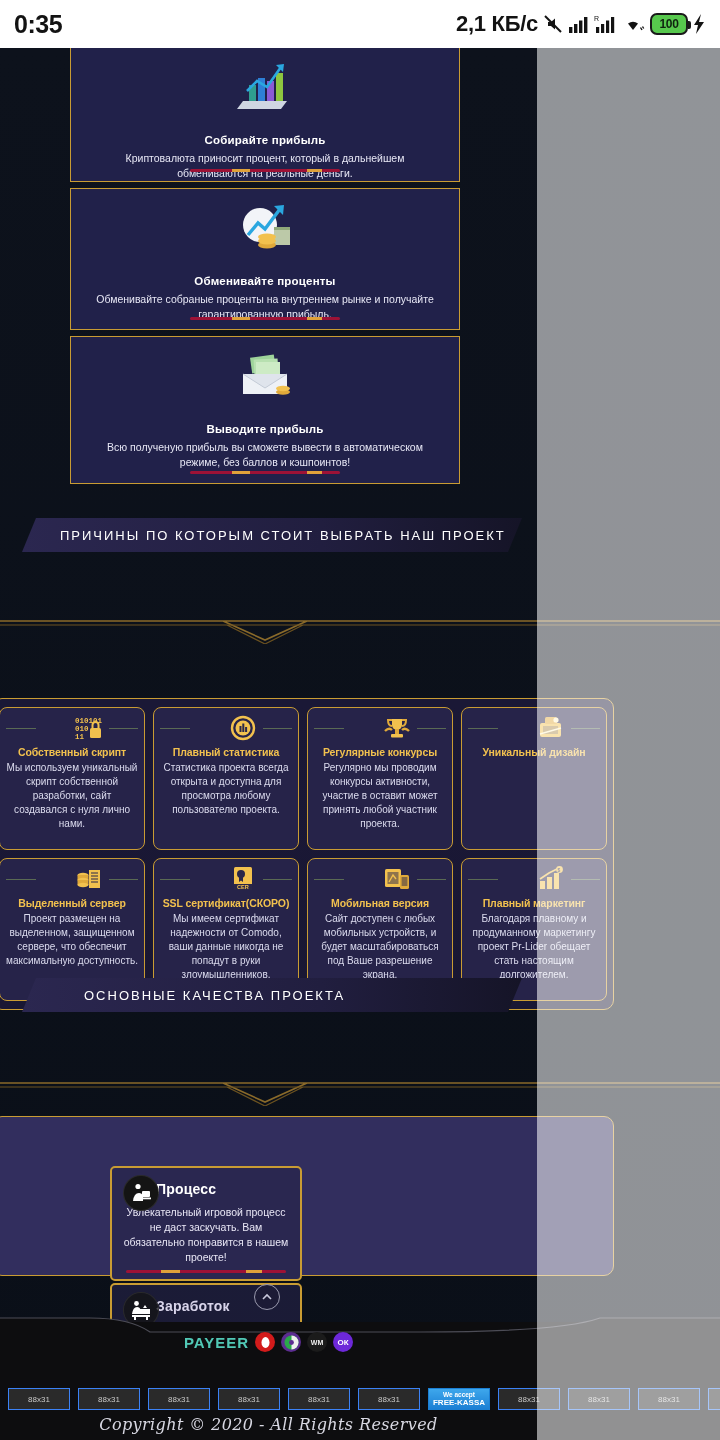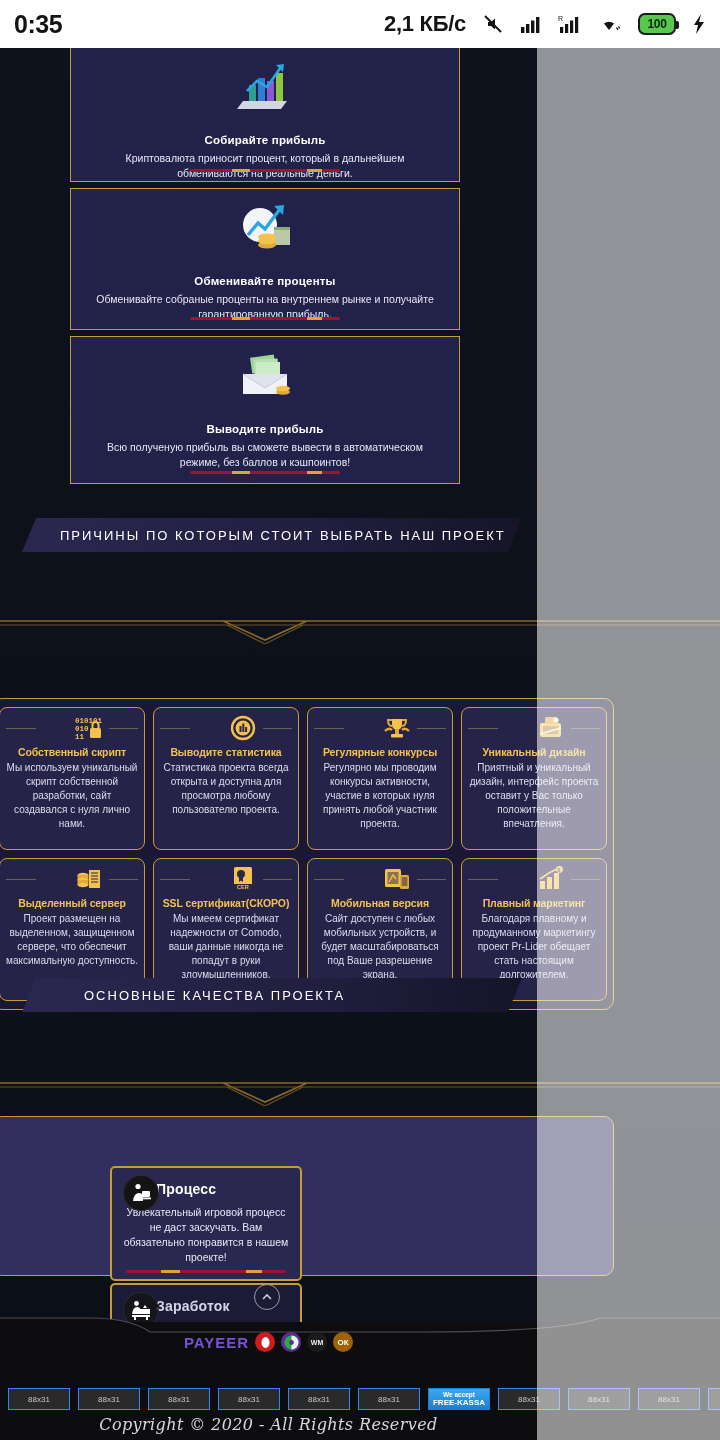--- a/index.html
+++ b/index.html
@@ -11,21 +11,21 @@
   }
   .screen { position:relative; width:720px; height:1440px; background:#fff; overflow:hidden; }
 
   
   .statusbar {
     position:absolute; top:0; left:0; width:720px; height:48px;
     background:#ffffff; display:flex; align-items:center;
     padding:0 14px; z-index:90;
   }
   .sb-time { font-size:25px; font-weight:bold; color:#131313; letter-spacing:-0.5px; }
-  .sb-right { margin-left:auto; display:flex; align-items:center; gap:16px; }
+  .sb-right { margin-left:auto; display:flex; align-items:center; gap:4px; }
   .sb-speed { font-size:22px; font-weight:bold; color:#131313; letter-spacing:-0.3px; }
   .sb-ico { display:block; }
   .sb-batt {
     display:flex; align-items:center; justify-content:center;
     width:38px; height:22px; border:2.5px solid #1a1a1a; border-radius:7px;
     background:#57c84d; position:relative;
   }
   .sb-batt span { font-size:12px; font-weight:bold; color:#102310; letter-spacing:-0.4px; }
   .sb-batt::after {
     content:""; position:absolute; right:-5px; top:6px; width:3px; height:8px;
@@ -150,21 +150,21 @@
   .footer {
     position:absolute; left:0; bottom:0; width:720px; height:118px;
     background:#0d0d0f;
   }
   .footer-wave { position:absolute; left:0; top:-18px; width:720px; height:40px; }
   .paybar {
     position:absolute; left:0; top:2px; width:537px; height:36px;
     display:flex; align-items:center; justify-content:center; gap:6px;
   }
   .payeer-text {
-    color:#8b5cf6; font-size:15px; font-weight:bold; letter-spacing:1px; opacity:.85;
+    color:#5eead4; font-size:15px; font-weight:bold; letter-spacing:1px; opacity:.85;
   }
   .pay-ico { width:20px; height:20px; border-radius:50%; display:flex; align-items:center; justify-content:center; font-size:7px; font-weight:bold; }
   .banners {
     position:absolute; left:0; bottom:30px; width:720px;
     display:flex; align-items:center; gap:8px; padding:0 8px;
   }
   .banner88 {
     width:62px; height:22px; background:#2a2a2a; border:1px solid #3b82f6;
     color:#c9c9c9; font-size:8px; display:flex; align-items:center; justify-content:center;
     flex:none;
@@ -329,58 +329,57 @@
               <svg width="28" height="26" viewBox="0 0 28 26">
                 <circle cx="14" cy="13" r="11" fill="none" stroke="#f2c14e" stroke-width="2.4"></circle>
                 <circle cx="14" cy="13" r="7.5" fill="#f2c14e"></circle>
                 <rect x="10.5" y="11" width="2" height="6" fill="#2a2749"></rect>
                 <rect x="13.3" y="8.5" width="2" height="8.5" fill="#2a2749"></rect>
                 <rect x="16.1" y="12" width="2" height="5" fill="#2a2749"></rect>
               </svg>
             </div>
             <div class="feat-rule"></div>
           </div>
-          <div class="feat-title">Выводите статистика</div>
+          <div class="feat-title">Плавный статистика</div>
           <div class="feat-desc">Статистика проекта всегда открыта и доступна для просмотра любому пользователю проекта.</div>
         </div>
 
         <div class="feat">
           <div class="feat-icorow">
             <div class="feat-rule"></div>
             <div class="feat-ico">
               <svg width="28" height="26" viewBox="0 0 28 26">
                 <path d="M9 4 h10 v6 a5 5 0 0 1 -10 0 z" fill="#f2c14e"></path>
                 <path d="M9 5 h-4 c0 5 2 6 4 6 M19 5 h4 c0 5 -2 6 -4 6" stroke="#e0a93a" stroke-width="2" fill="none"></path>
                 <rect x="12" y="14" width="4" height="5" fill="#e0a93a"></rect>
                 <rect x="8" y="19" width="12" height="3.5" rx="1" fill="#f2c14e"></rect>
                 <path d="M2 16 q4 -4 7 -1 M26 16 q-4 -4 -7 -1" stroke="#e0a93a" stroke-width="2.4" fill="none"></path>
               </svg>
             </div>
             <div class="feat-rule"></div>
           </div>
           <div class="feat-title">Регулярные конкурсы</div>
-          <div class="feat-desc">Регулярно мы проводим конкурсы активности, участие в которых нуля принять любой участник проекта.</div>
+          <div class="feat-desc">Регулярно мы проводим конкурсы активности, участие в оставит может принять любой участник проекта.</div>
         </div>
 
         <div class="feat">
           <div class="feat-icorow">
             <div class="feat-rule"></div>
             <div class="feat-ico">
               <svg width="28" height="26" viewBox="0 0 28 26">
                 <rect x="3" y="8" width="21" height="14" rx="2" fill="#f2c14e"></rect>
                 <rect x="6" y="11" width="15" height="8" fill="#2a2749" opacity=".35"></rect>
                 <rect x="8" y="2" width="12" height="7" rx="1.5" fill="#e0a93a"></rect>
                 <circle cx="19" cy="5" r="2.6" fill="#fff3c9"></circle>
                 <path d="M3 19 L24 13" stroke="#fff3c9" stroke-width="1.4"></path>
               </svg>
             </div>
             <div class="feat-rule"></div>
           </div>
           <div class="feat-title">Уникальный дизайн</div>
-          <div class="feat-desc">Приятный и уникальный дизайн, интерфейс проекта оставит у Вас только положительные впечатления.</div>
         </div>
 
         <div class="feat">
           <div class="feat-icorow">
             <div class="feat-rule"></div>
             <div class="feat-ico">
               <svg width="28" height="26" viewBox="0 0 28 26">
                 <ellipse cx="8" cy="9" rx="5.5" ry="2.2" fill="#f2c14e"></ellipse>
                 <rect x="2.5" y="9" width="11" height="5" fill="#e0a93a"></rect>
                 <ellipse cx="8" cy="14" rx="5.5" ry="2.2" fill="#f2c14e"></ellipse>
@@ -541,21 +540,21 @@
               </svg>
           </div>
           <div class="pay-ico" style="background:#5c2d91">
             <svg width="15" height="15" viewBox="0 0 15 15">
               <circle cx="7.5" cy="7.5" r="7" fill="#2aa84a"></circle>
               <path d="M7.5 .5 A7 7 0 0 1 7.5 14.5 Z" fill="#efefef"></path>
               <circle cx="7.5" cy="7.5" r="2.4" fill="#5c2d91"></circle>
             </svg>
           </div>
           <div class="pay-ico" style="background:#1b1b1b;color:#efefef;">WM</div>
-          <div class="pay-ico" style="background:#a16207;color:#fff;font-size:8px;">ОК</div>
+          <div class="pay-ico" style="background:#6d28d9;color:#fff;font-size:8px;">ОК</div>
         </div>
 
         <div class="banners">
           <div class="banner88">88x31</div>
           <div class="banner88">88x31</div>
           <div class="banner88">88x31</div>
           <div class="banner88">88x31</div>
           <div class="banner88">88x31</div>
           <div class="banner88">88x31</div>
           <div class="banner88 fk">

